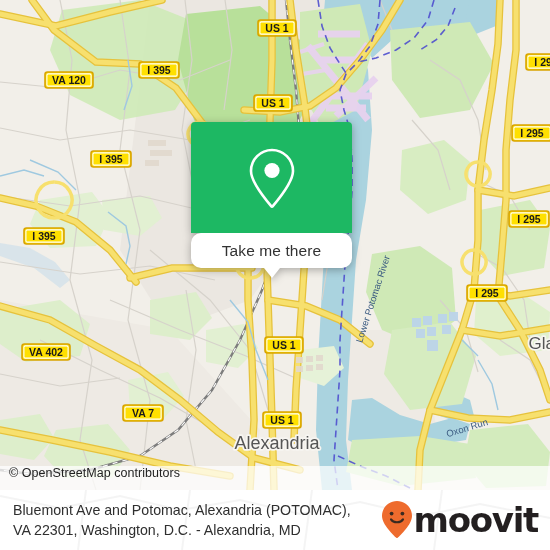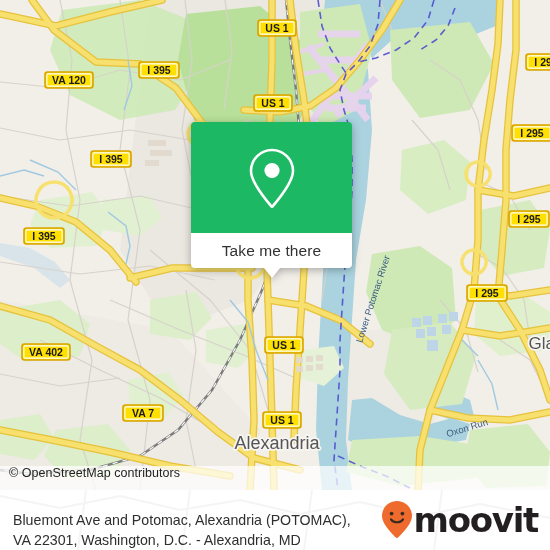--- a/index.html
+++ b/index.html
@@ -68,20 +68,21 @@
   }
   #popup-white {
     background: #ffffff;
     border-bottom-left-radius: 4px;
     border-bottom-right-radius: 4px;
     height: 35px;
     display: flex;
     align-items: center;
     justify-content: center;
     position: relative;
+    border-radius: 10px;
   }
   #popup-label {
     font-size: 15.5px;
     color: #323232;
     letter-spacing: 0.1px;
   }
   #popup-tail {
     position: absolute;
     left: 50%;
     margin-left: -8px;
@@ -95,21 +96,21 @@
 
   
   #footer {
     position: absolute;
     left: 0;
     top: 490px;
     width: 550px;
     height: 60px;
     background: #ffffff;
     display: flex;
-    align-items: flex-end;
+    align-items: center;
     z-index: 50;
     overflow: hidden;
   }
   #footer-watermark {
     position: absolute;
     left: 0; top: -60px;
     width: 550px; height: 120px;
     opacity: 0.10;
     pointer-events: none;
   }

